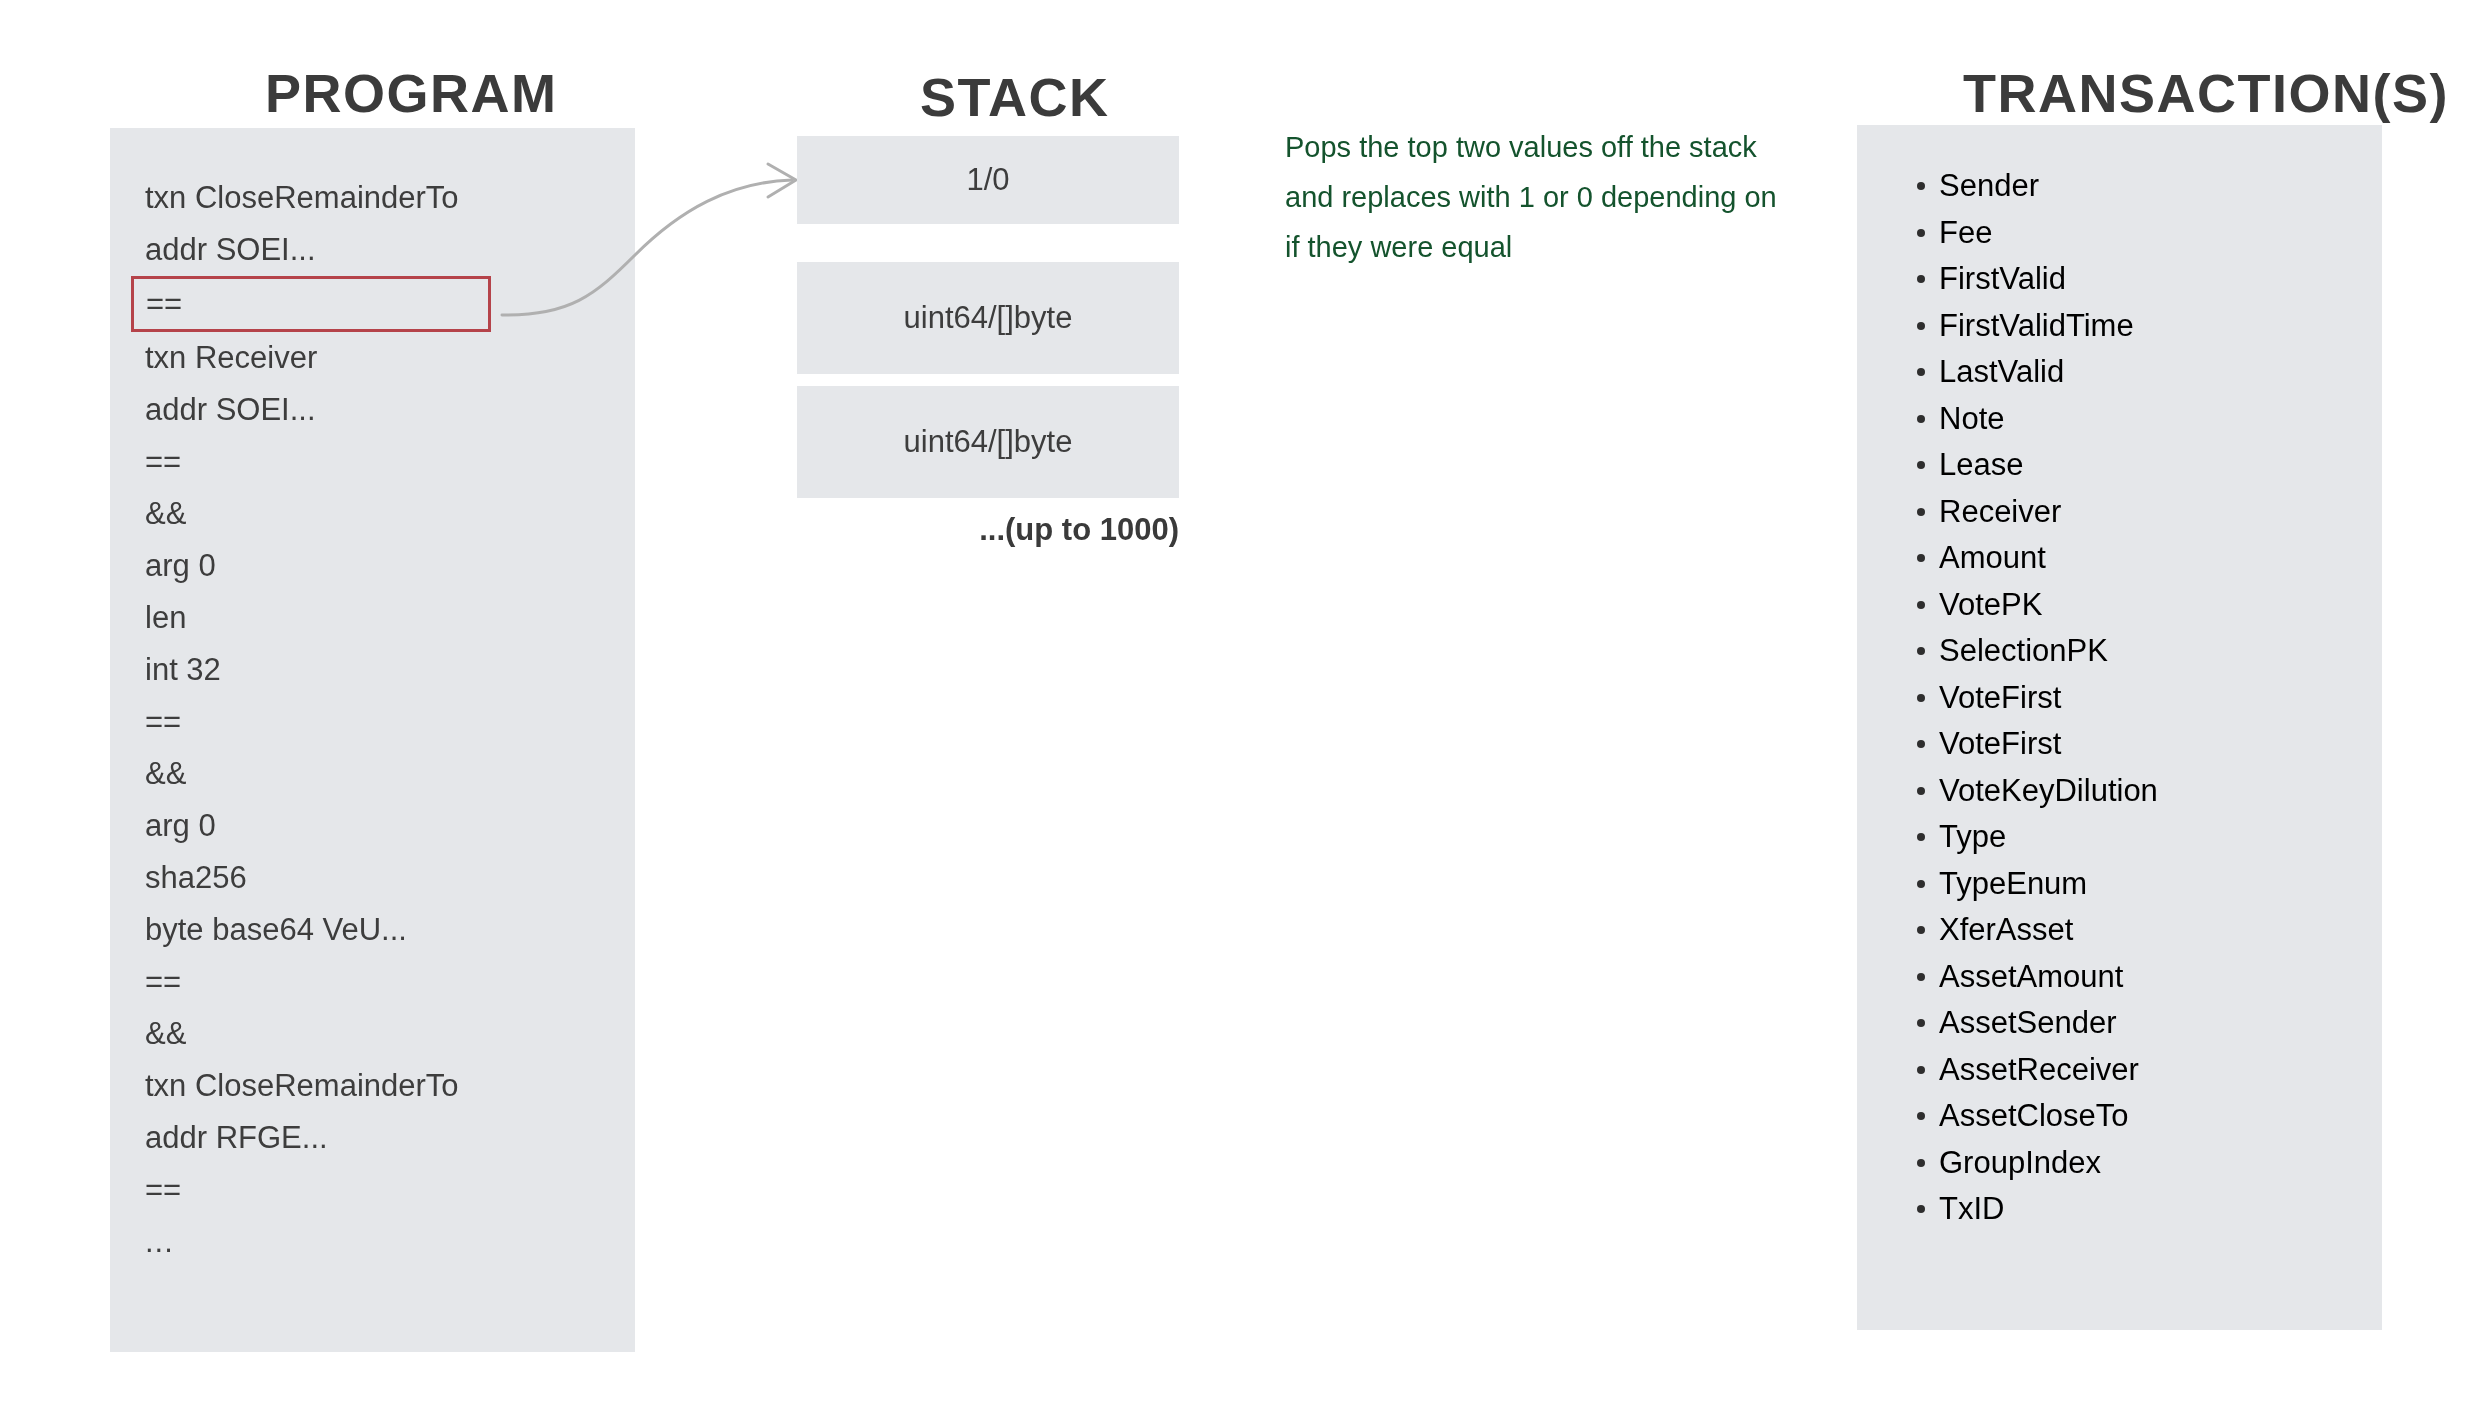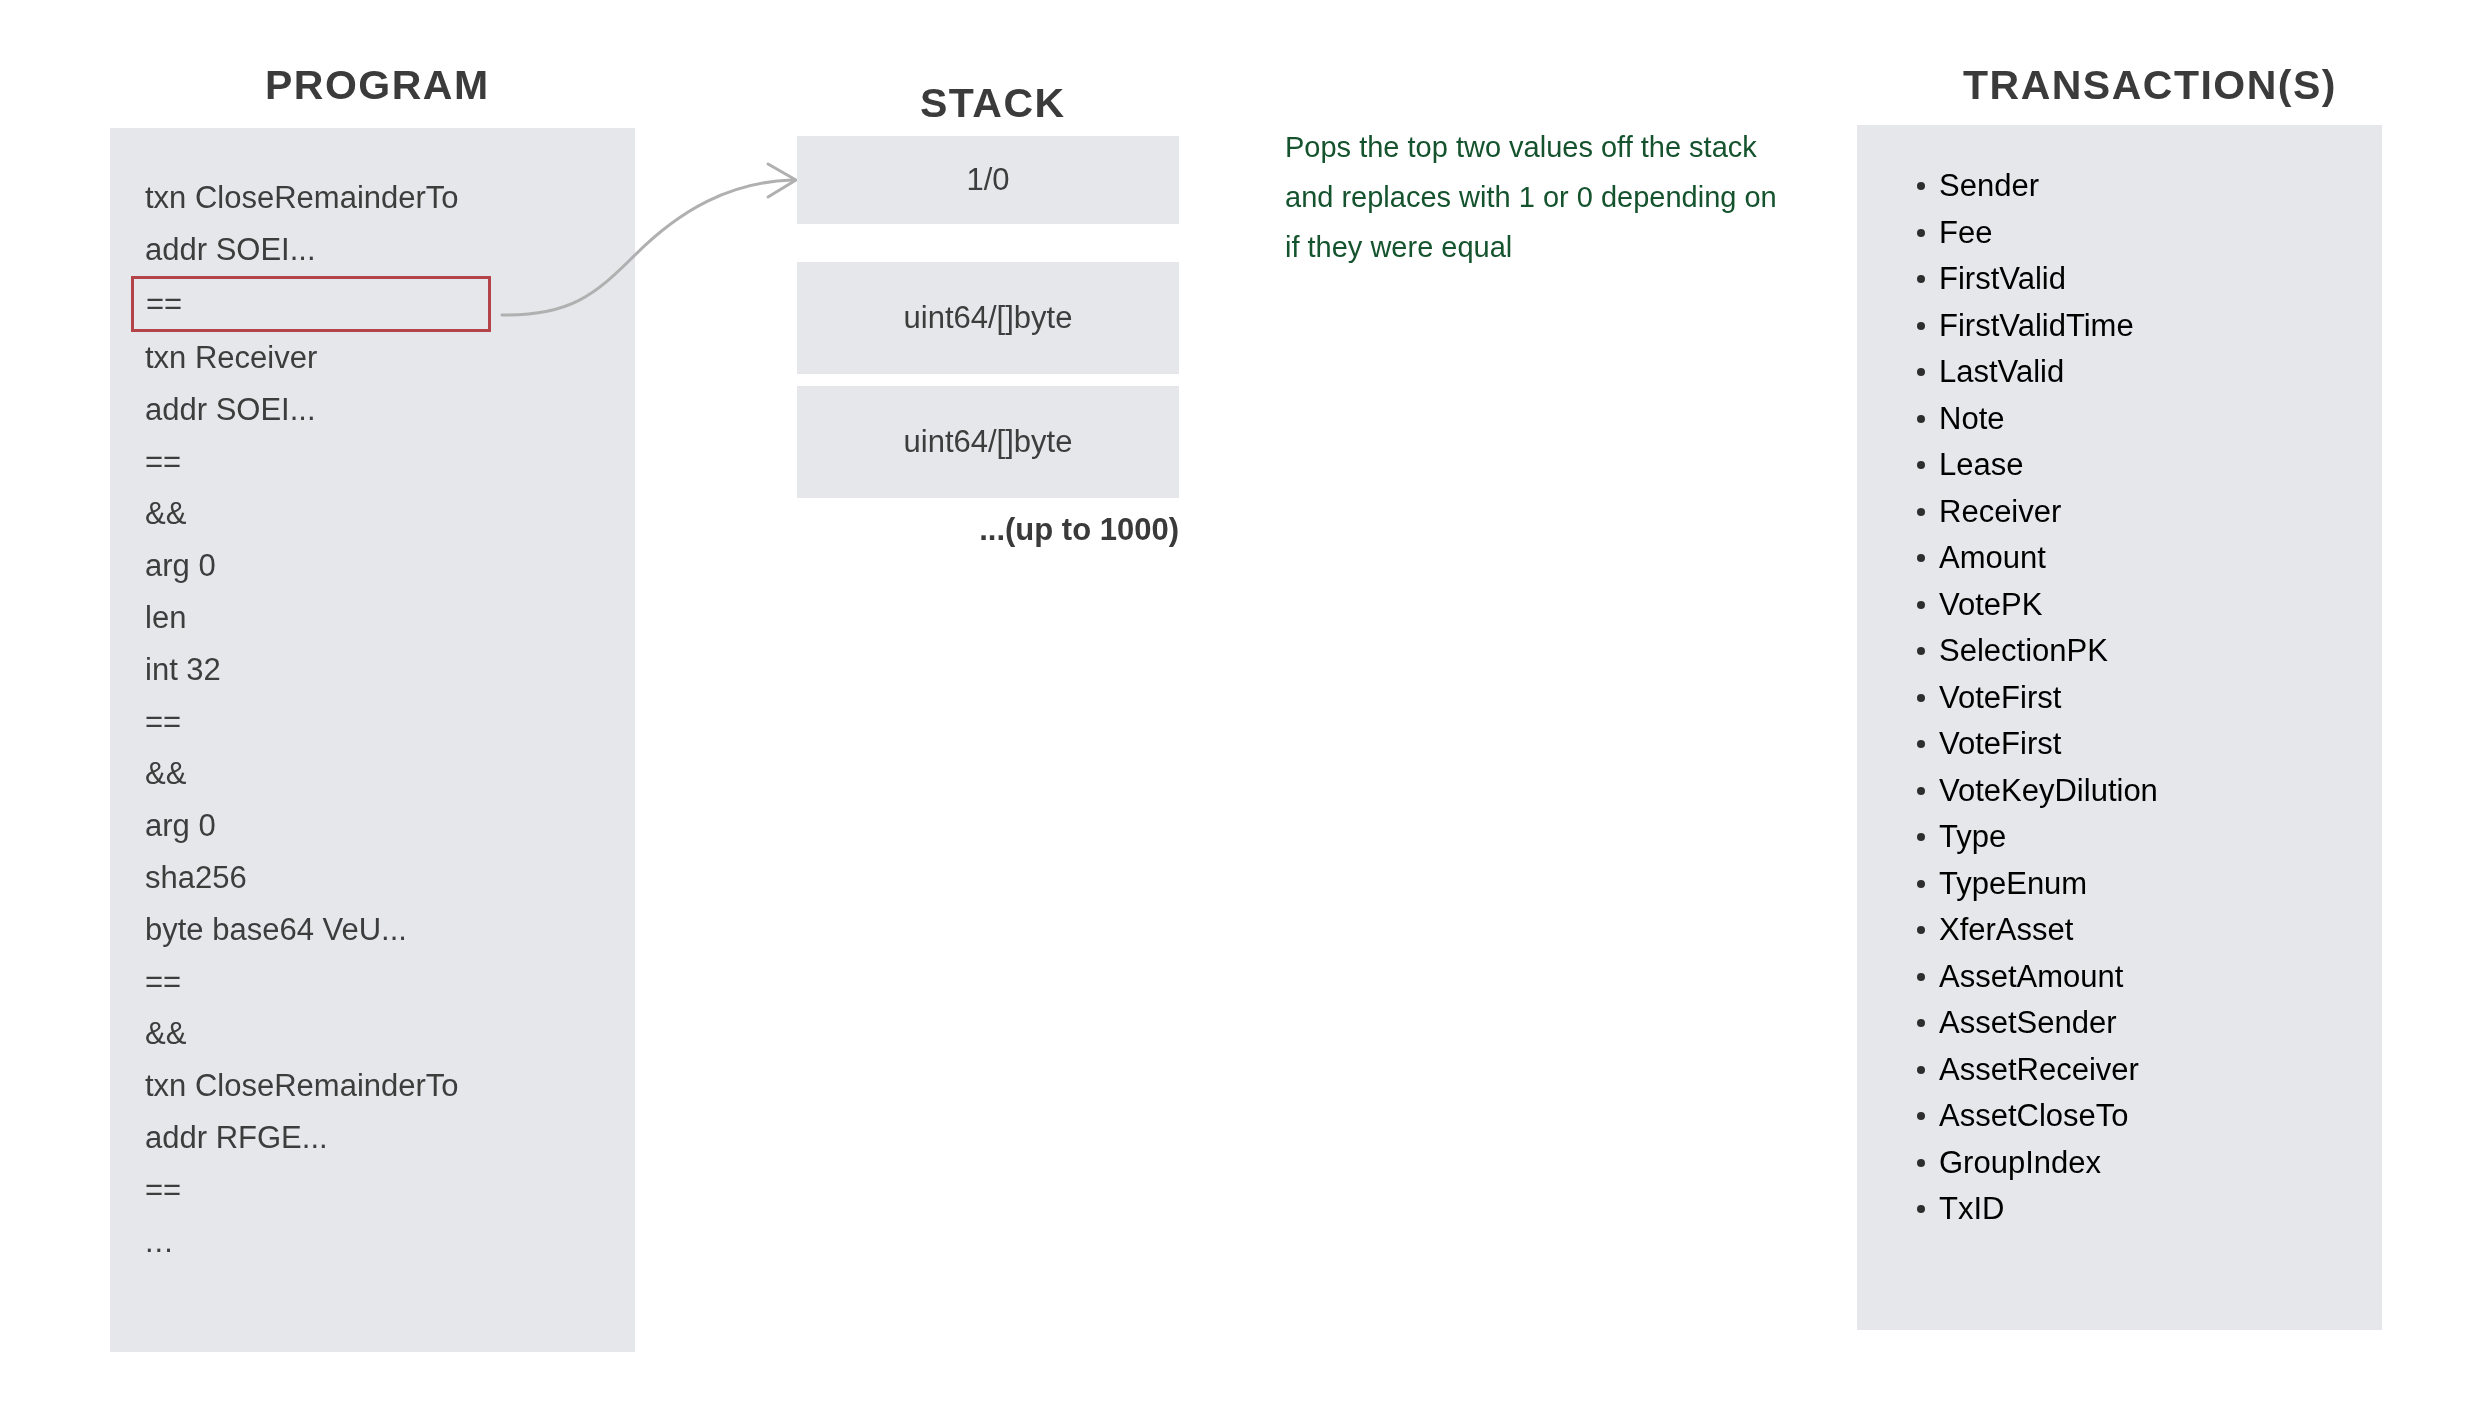--- a/index.html
+++ b/index.html
@@ -15,28 +15,28 @@
     position: relative;
     overflow: hidden;
     font-family: "Liberation Sans", "DejaVu Sans", sans-serif;
     color: #3d3d3d;
     -webkit-font-smoothing: antialiased;
   }
 
   
   .col-title {
     position: absolute;
-    font-size: 41px;
+    font-size: 54px;
     font-weight: 700;
     letter-spacing: 1.5px;
     color: #3b3b3b;
     white-space: nowrap;
   }
   #program-title { left: 265px;  top: 62px; }
-  #stack-title   { left: 920px;  top: 80px; }
+  #stack-title   { left: 920px;  top: 66px; }
   #tx-title      { left: 1963px; top: 62px; }
 
   
   .panel {
     position: absolute;
     background: #e5e7ea;
   }
 
   
   #program-panel {

